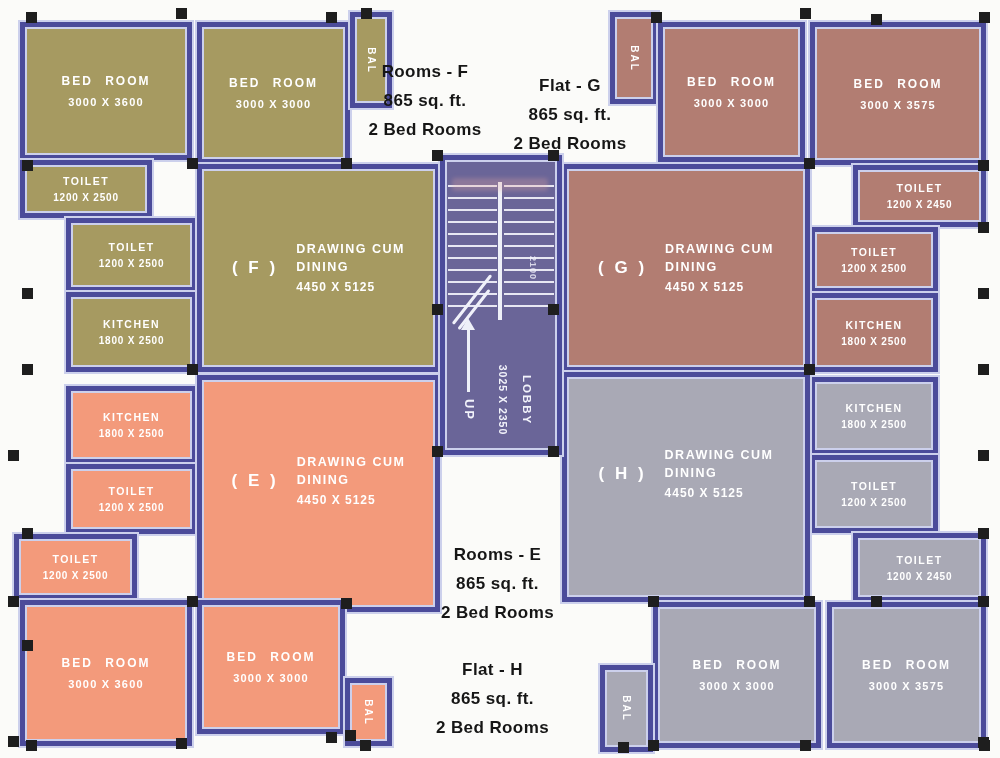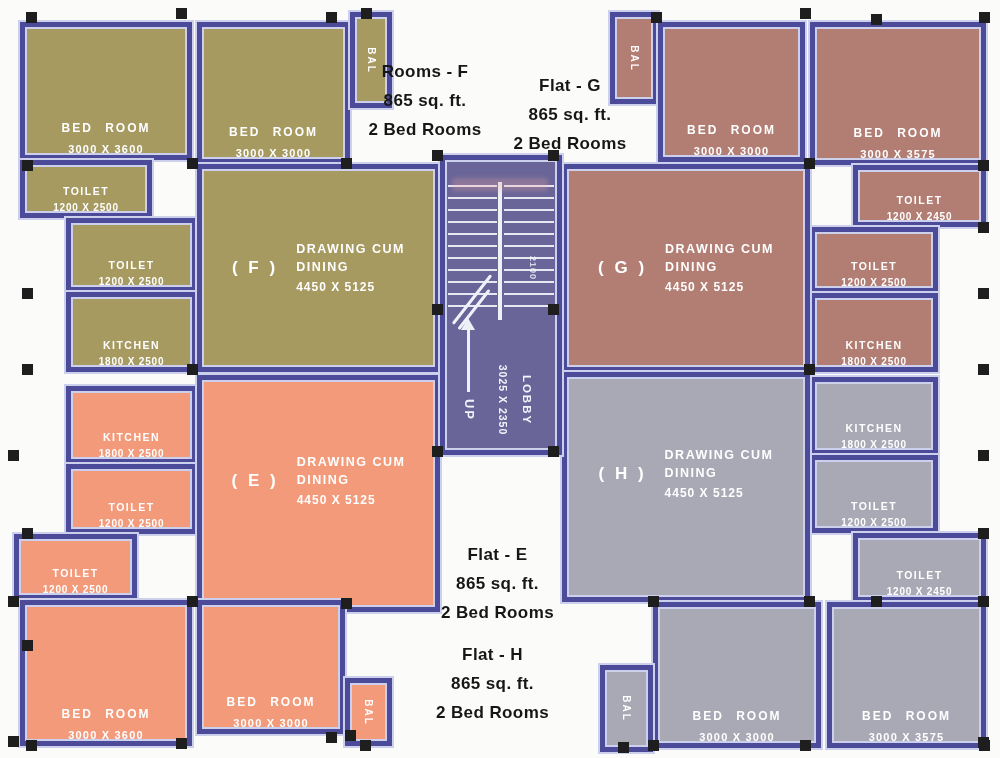--- a/index.html
+++ b/index.html
@@ -5,21 +5,21 @@
   html,body { margin:0; padding:0; background:#ffffff; }
   #plan {
     position:relative; width:1000px; height:758px; overflow:hidden;
     background:var(--background);
     font-family:"Liberation Sans","DejaVu Sans",sans-serif;
   }
   .room {
     position:absolute; box-sizing:border-box;
     border:5px solid var(--wall);
     box-shadow:0 0 0 2px var(--wall-light), inset 0 0 0 2px var(--wall-light);
-    display:flex; flex-direction:column; align-items:center; justify-content:flex-end; gap:8px;
+    display:flex; flex-direction:column; align-items:center; justify-content:center; gap:8px;
     text-align:center;
   }
   .f { background:var(--flat-f); }
   .g { background:var(--flat-g); }
   .e { background:var(--flat-e); }
   .h { background:var(--flat-h); }
   .rname { color:var(--room-text); font-weight:700; font-size:12px; letter-spacing:2px; word-spacing:7px; white-space:nowrap; }
   .rdim  { color:var(--room-text); font-weight:700; font-size:11px; letter-spacing:1.2px; white-space:nowrap; }
   .small { gap:5px; }
   .small .rname { font-size:10.5px; letter-spacing:1.5px; word-spacing:2px; }
@@ -210,25 +210,25 @@
     <span>Rooms - F</span>
     <span>865 sq. ft.</span>
     <span>2 Bed Rooms</span>
   </div>
   <div class="ann" style="left:495px;top:76px;width:150px">
     <span>Flat - G</span>
     <span>865 sq. ft.</span>
     <span>2 Bed Rooms</span>
   </div>
   <div class="ann" style="left:420px;top:545px;width:155px">
-    <span>Flat - E</span>
-    <span>865 sq. ft.</span>
-    <span>2 Bed Rooms</span>
-  </div>
-  <div class="ann" style="left:415px;top:645px;width:155px">
+    <span>Rooms - E</span>
+    <span>865 sq. ft.</span>
+    <span>2 Bed Rooms</span>
+  </div>
+  <div class="ann" style="left:415px;top:660px;width:155px">
     <span>Flat - H</span>
     <span>865 sq. ft.</span>
     <span>2 Bed Rooms</span>
   </div>
 
 <div class="col" style="left: 26px; top: 12px;"></div>
     <div class="col" style="left: 176px; top: 8px;"></div>
     <div class="col" style="left: 326px; top: 12px;"></div>
     <div class="col" style="left: 361px; top: 8px;"></div>
     <div class="col" style="left: 651px; top: 12px;"></div>

